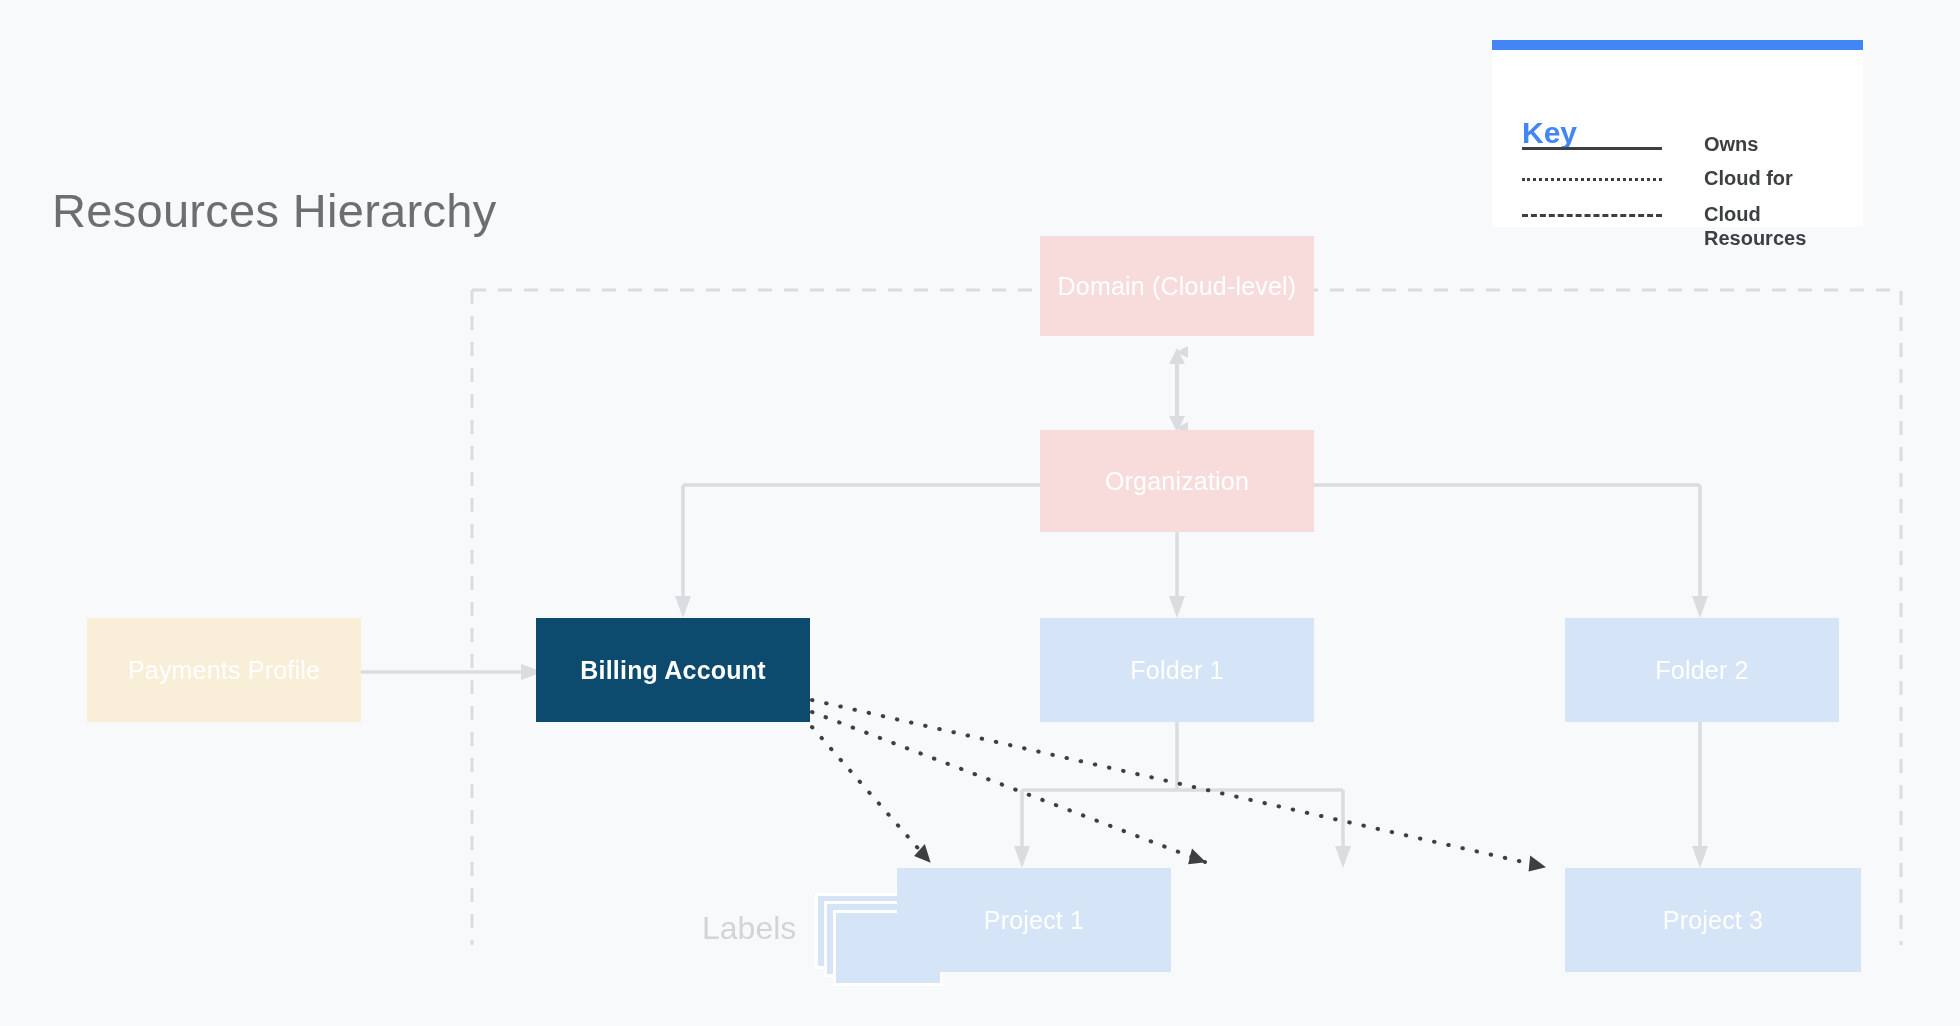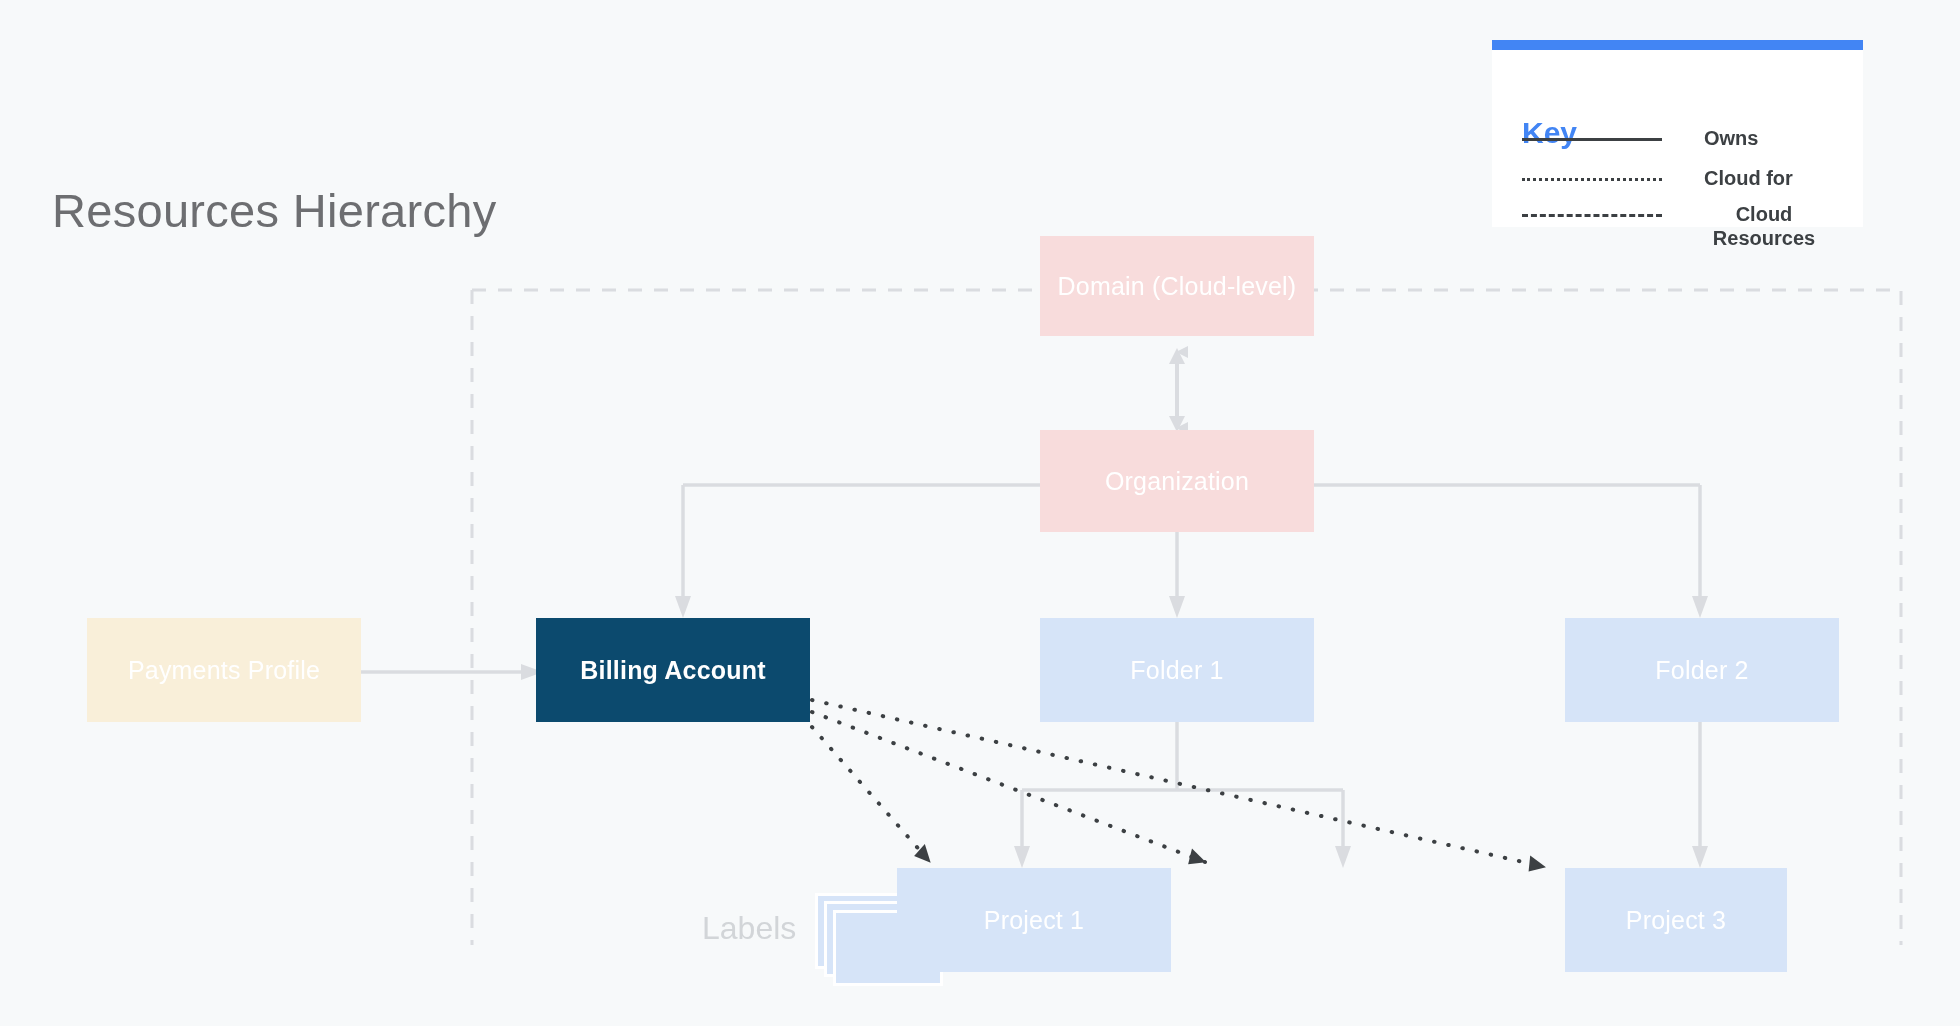--- a/index.html
+++ b/index.html
@@ -223,37 +223,37 @@
   <div id="labels-text">Labels</div>
   <div class="label-card" style="left:815px; top:893px; width:110px; height:76px;"></div>
   <div class="label-card" style="left:824px; top:901px; width:110px; height:76px;"></div>
   <div class="label-card" style="left:833px; top:910px; width:110px; height:76px;"></div>
 
   <div class="node node-blue" style="left:897px; top:868px; width:274px; height:104px;">
     <span>Project 1</span>
   </div>
 
 
-  <div class="node node-blue" style="left:1565px; top:868px; width:222px; height:104px;">
+  <div class="node node-blue" style="left:1565px; top:868px; width:296px; height:104px;">
     <span>Project 3</span>
   </div>
 
   <div id="key-box">
     <div id="key-accent-bar"></div>
     <div id="key-title">Key</div>
 
-    <div class="key-row" style="top:87px;">
+    <div class="key-row" style="top:93px;align-items:flex-end;">
       <span class="key-sample solid"></span>
       <span class="key-text">Owns</span>
     </div>
 
     <div class="key-row" style="top:127px;">
       <span class="key-sample dotted"></span>
       <span class="key-text">Cloud for</span>
     </div>
 
-    <div class="key-row" style="top:163px;text-align:center;">
+    <div class="key-row" style="top:163px;">
       <span class="key-sample dashed"></span>
       <span class="key-text" style="white-space:normal; max-width:120px;">Cloud Resources</span>
     </div>
   </div>
 
 </div>
 
 </body></html>

